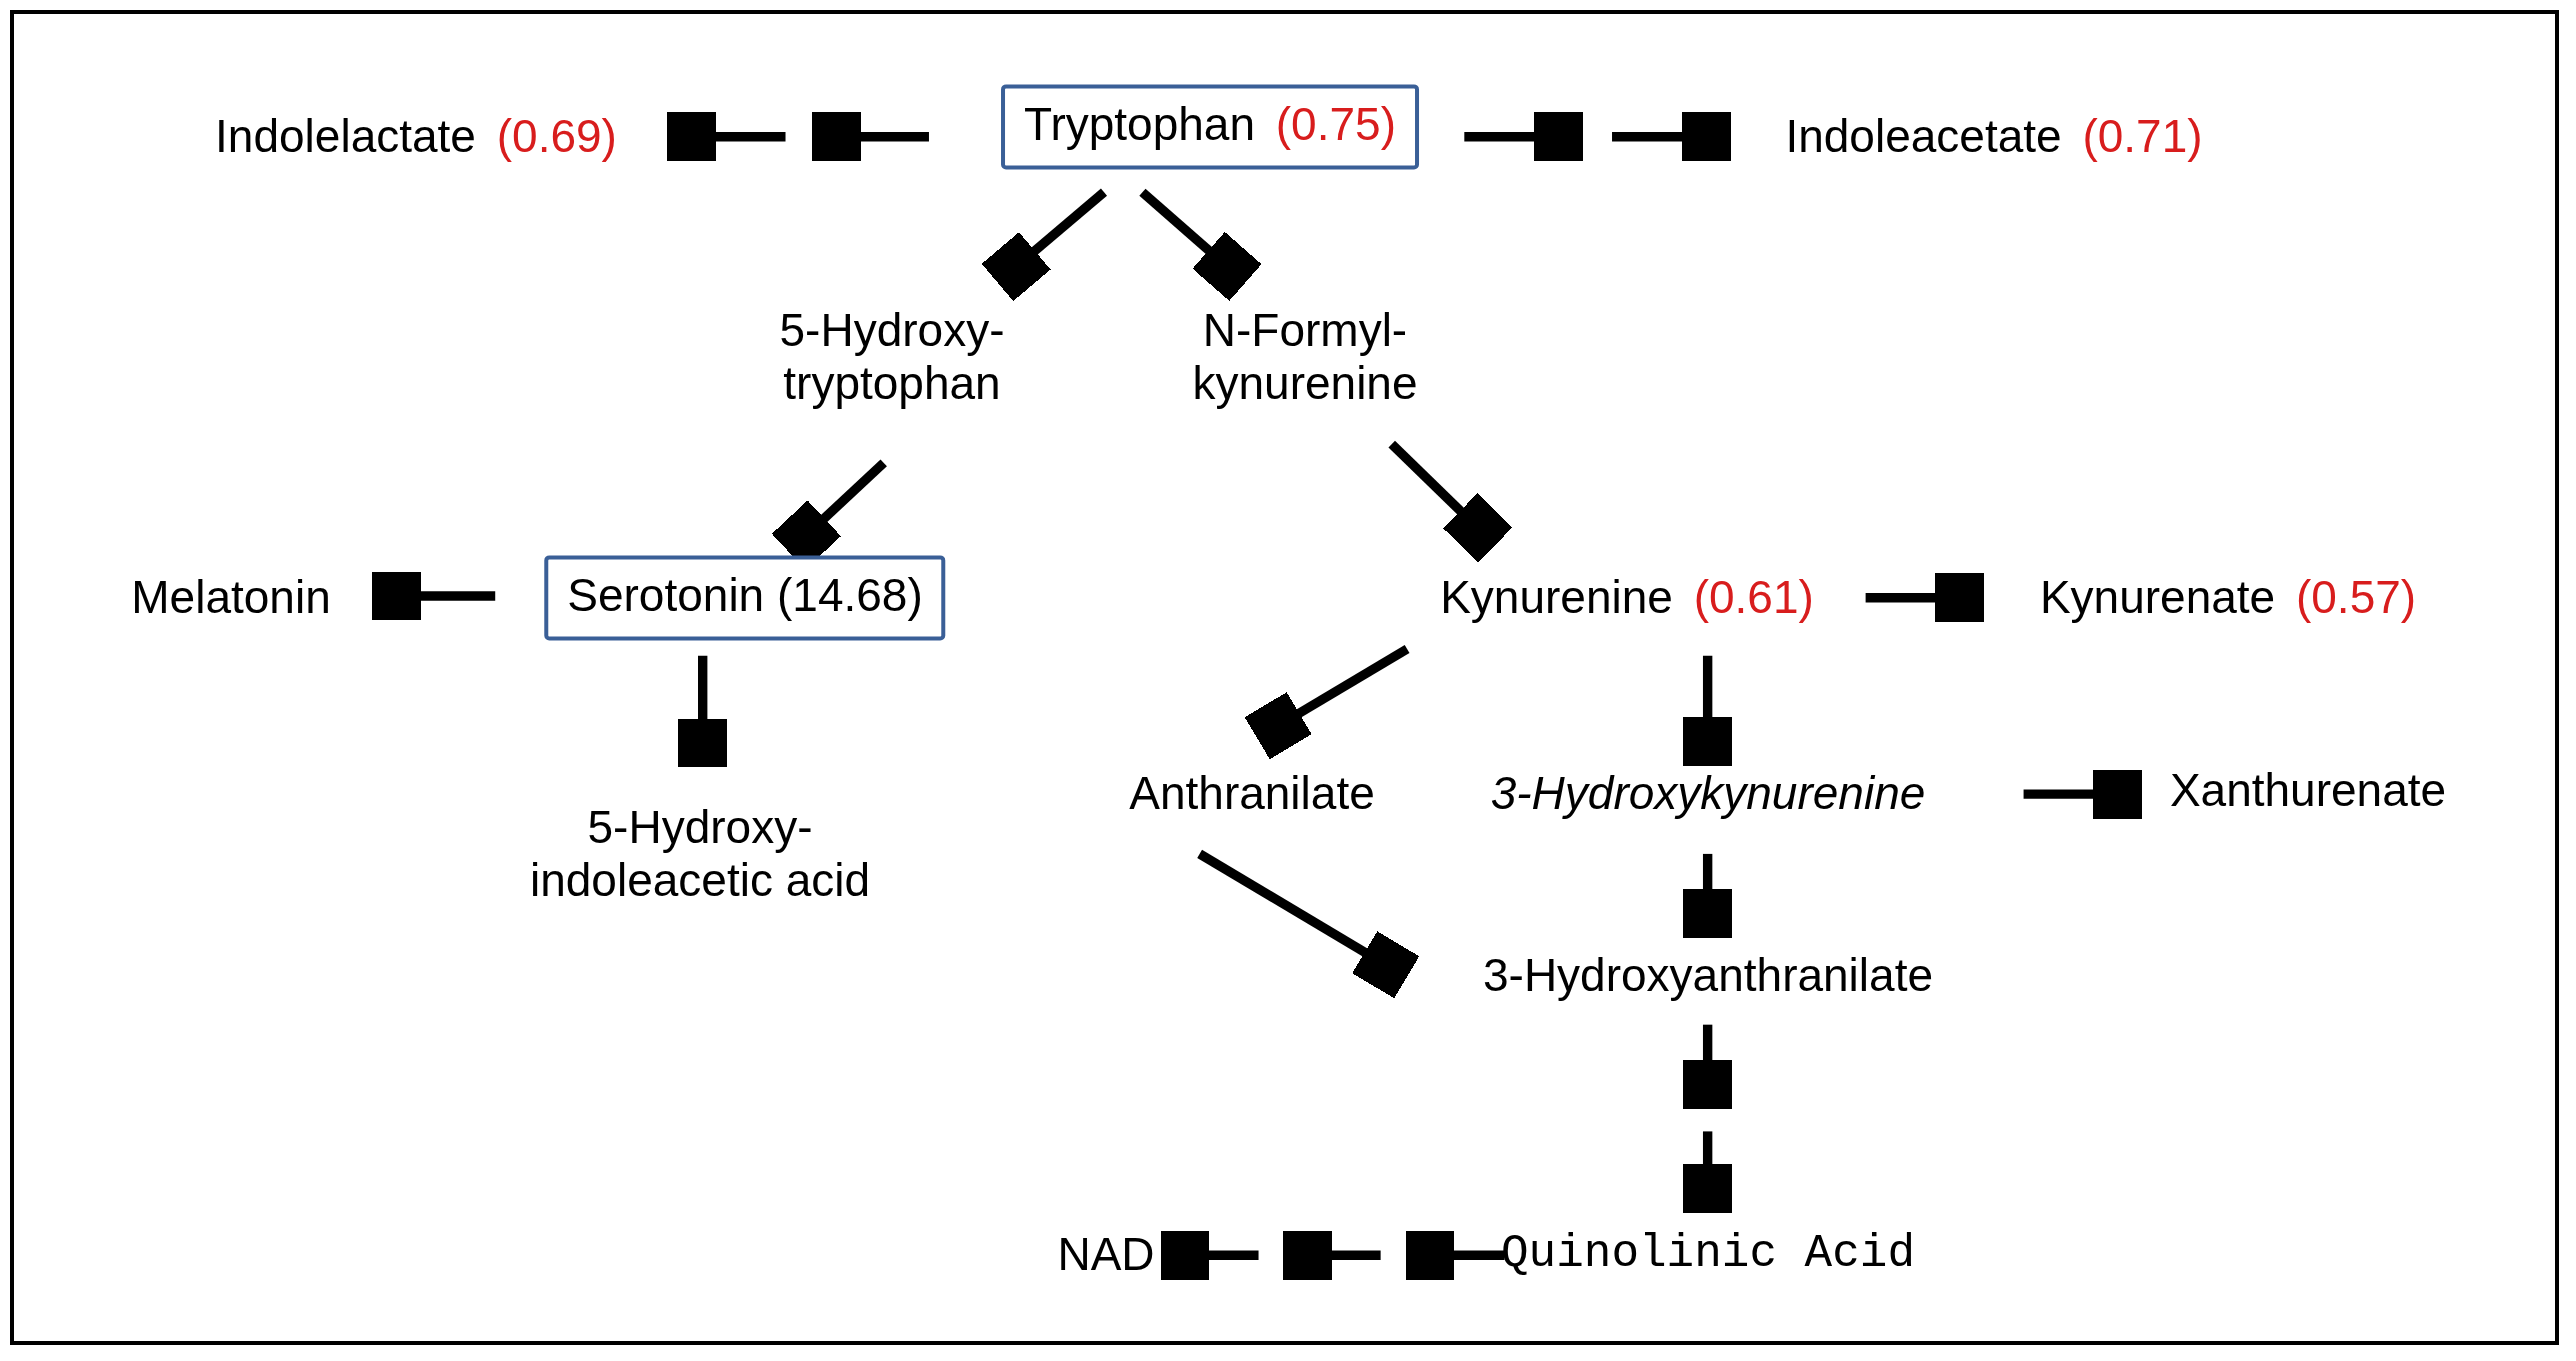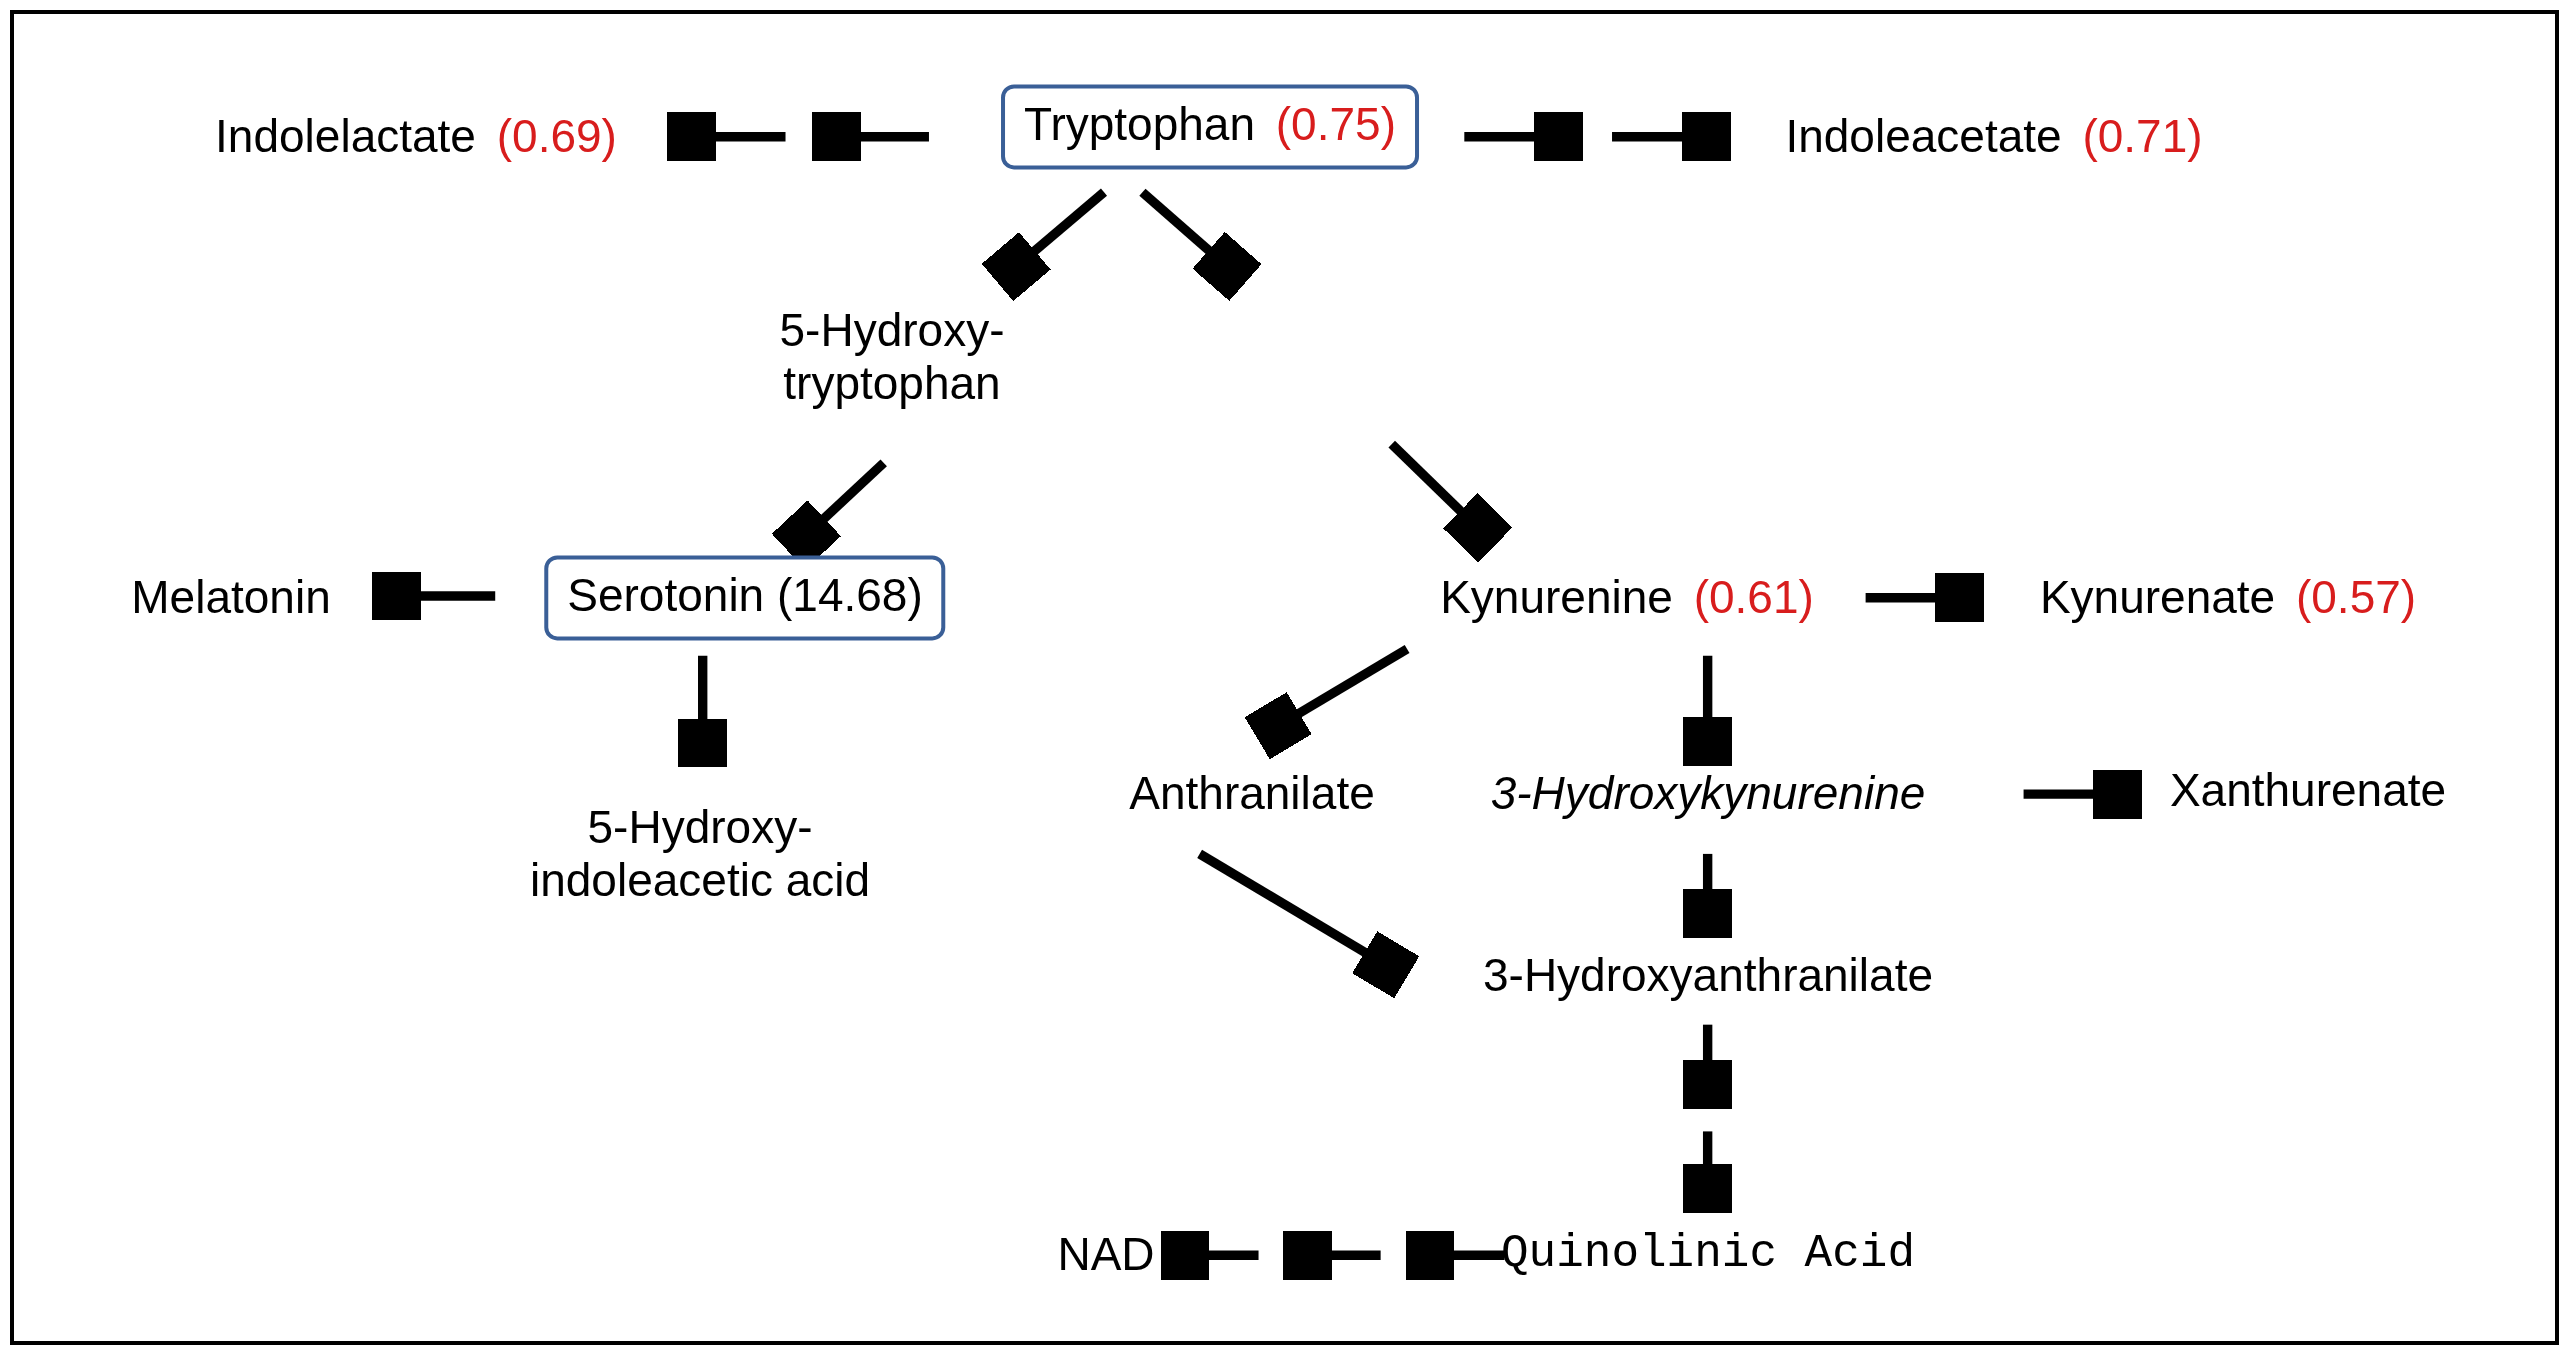--- a/index.html
+++ b/index.html
@@ -33,21 +33,21 @@
     line-height: 1.16;
     white-space: nowrap;
     text-align: center;
     transform: translate(-50%, -50%);
   }
   .node .val-red { color: #d81d1d; margin-left: 8px; }
   .node .val-green { color: #000000; }
   .node .ln { display: block; }
   .boxed {
     border: 4.3px solid #3a5f97;
-    border-radius: 13px;
+    border-radius: 5px;
     padding: 10.2px 19px 13.7px 19px;
     background: #ffffff;
   }
   svg#edges {
     position: absolute;
     left: 0;
     top: 0;
     width: 2576px;
     height: 1362px;
     pointer-events: none;
@@ -123,20 +123,24 @@
   <div class="node" style="left:1994px; top:137px;">
     <span class="ln"><span>Indoleacetate</span>
     <span class="val-red">(0.71)</span></span>
   </div>
 
   <div class="node" style="left:892px; top:357px;">
     <span class="ln">5-Hydroxy-</span>
     <span class="ln">tryptophan</span>
   </div>
 
+  <div class="node" style="left:1305px; top:357px;">
+    <span class="ln">N-Formyl-</span>
+    <span class="ln">kynurenine</span>
+  </div>
 
   <div class="node boxed" style="left:745px; top:598px;">
     <span class="ln"><span>Serotonin</span>
     <span class="val-green">(14.68)</span></span>
   </div>
 
   <div class="node" style="left:231px; top:598px;">
     <span class="ln">Melatonin</span>
   </div>
 

